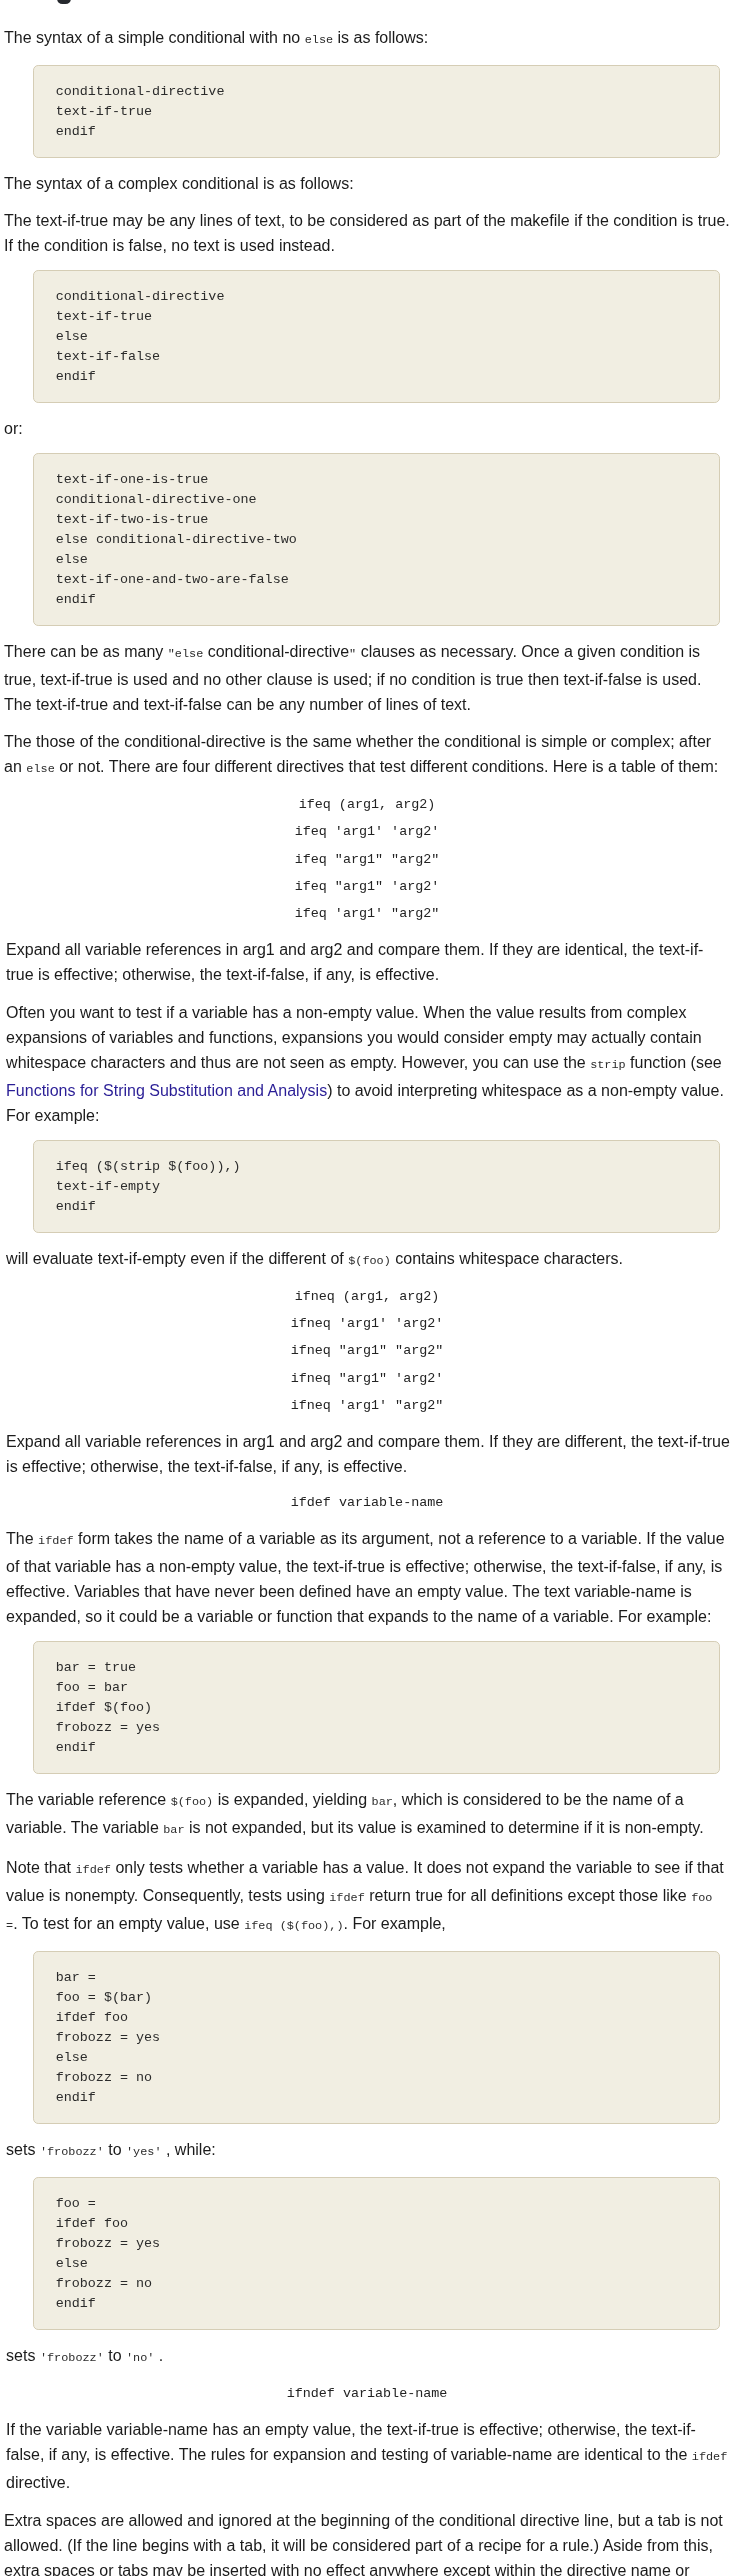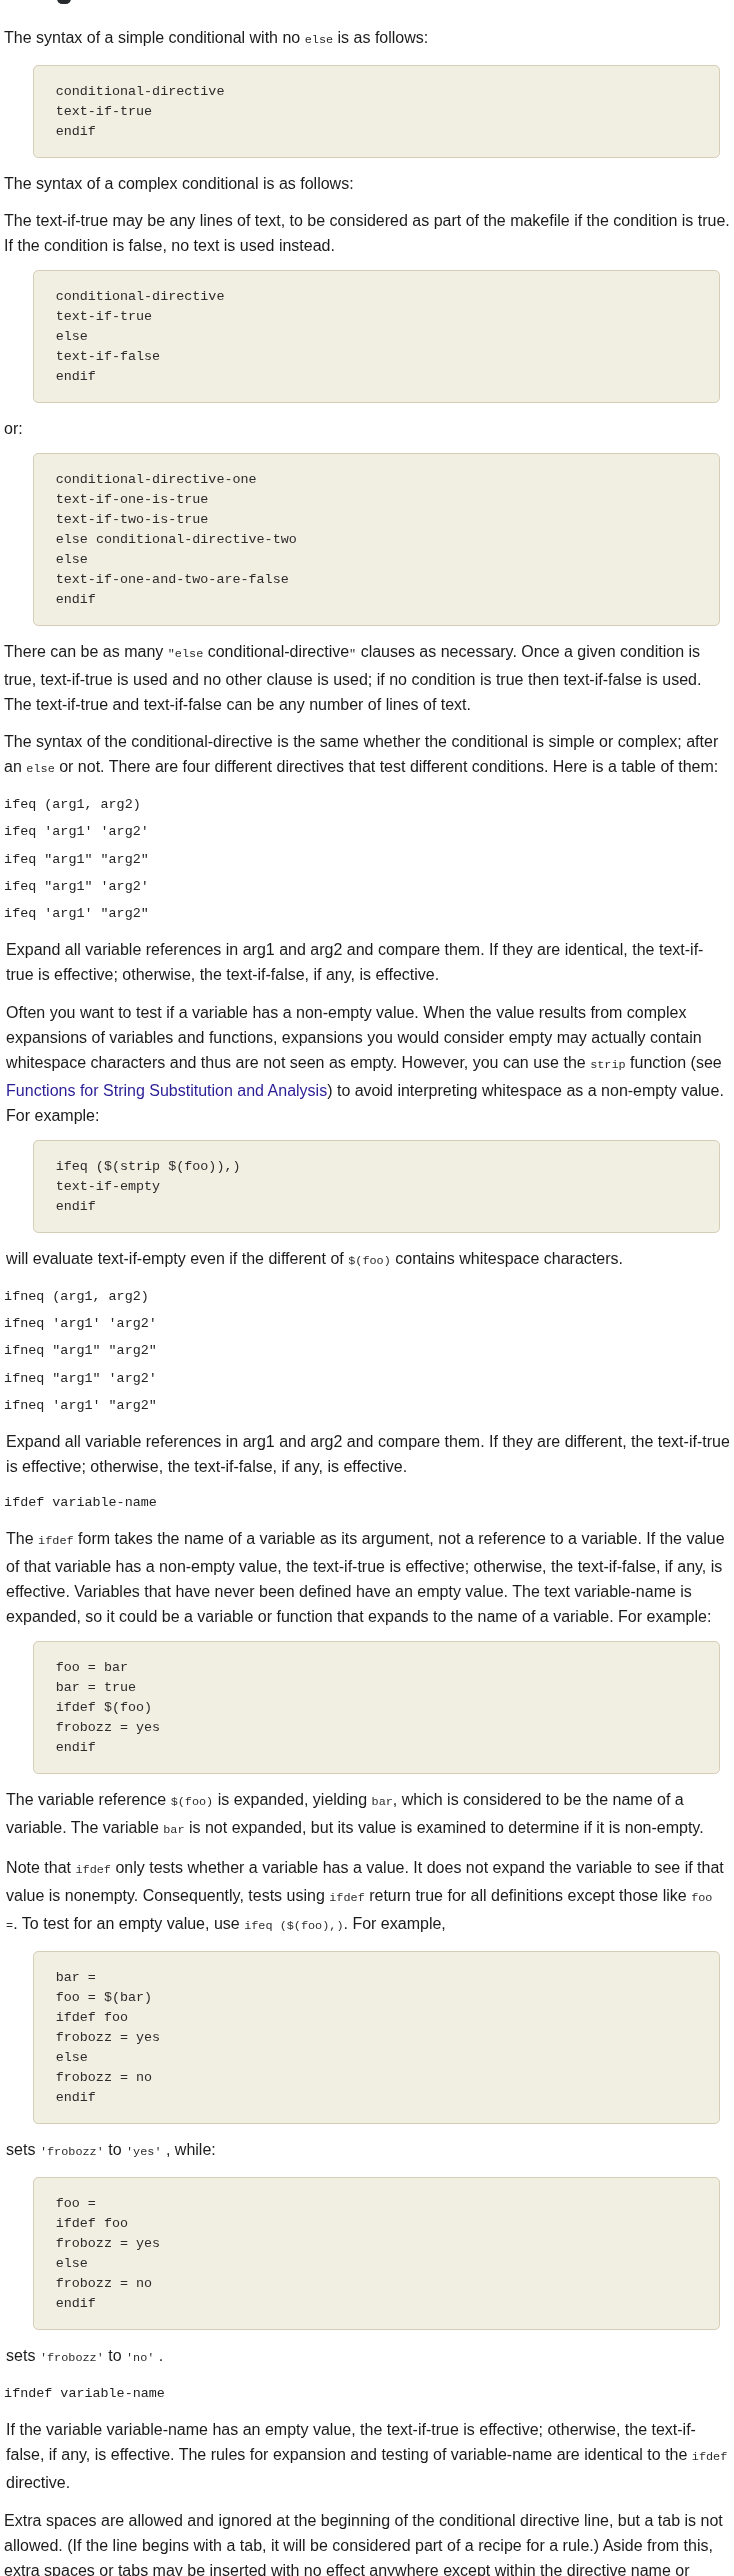--- a/index.html
+++ b/index.html
@@ -20,21 +20,21 @@
     position: absolute;
     top: -3.6px;
     left: 57px;
     width: 14.4px;
     height: 7.2px;
     background: #26292e;
     border-radius: 2.1px 3.1px 6.2px 6.2px;
   }
   .p { margin: 12.4px 0; }
   .dd { margin-left: 2px; }
-  .dl { margin: 13.4px 0; }
+  .dl { margin: 13.4px 0; text-align: center; }
   .dt {
     font-family: "Liberation Mono", monospace;
     font-size: 13.4px;
     line-height: 20px;
     margin: 0 0 7.2px 0;
     color: #232323;
   }
   .codeblock {
     margin: 12.4px 10.3px 12.4px 29px;
     background: var(--cbg, #f1eee2);
@@ -78,30 +78,30 @@
       <div class="p"><span class="seg-plain">The </span><span class="seg-i">text-if-true</span><span class="seg-plain"> may be any lines of text, to be considered as part of the makefile if the condition is true. If the condition is false, no text is used instead.</span></div>
       <div class="codeblock">
         <div class="line"><span class="seg-i">conditional-directive</span></div>
         <div class="line"><span class="seg-i">text-if-true</span></div>
         <div class="line"><span class="seg-r">else</span></div>
         <div class="line"><span class="seg-i">text-if-false</span></div>
         <div class="line"><span class="seg-r">endif</span></div>
       </div>
       <div class="p"><span class="seg-plain">or:</span></div>
       <div class="codeblock">
+        <div class="line"><span class="seg-i">text-if-one-is-true</span></div>
         <div class="line"><span class="seg-i">conditional-directive-one</span></div>
-        <div class="line"><span class="seg-i">text-if-one-is-true</span></div>
         <div class="line"><span class="seg-i">text-if-two-is-true</span></div>
         <div class="line"><span class="seg-r">else </span><span class="seg-i">conditional-directive-two</span></div>
         <div class="line"><span class="seg-r">else</span></div>
         <div class="line"><span class="seg-i">text-if-one-and-two-are-false</span></div>
         <div class="line"><span class="seg-r">endif</span></div>
       </div>
       <div class="p"><span class="seg-plain">There can be as many </span><span class="seg-code">"else</span><span class="seg-plain"> </span><span class="seg-i">conditional-directive</span><span class="seg-code">"</span><span class="seg-plain"> clauses as necessary. Once a given condition is true, </span><span class="seg-i">text-if-true</span><span class="seg-plain"> is used and no other clause is used; if no condition is true then </span><span class="seg-i">text-if-false</span><span class="seg-plain"> is used. The </span><span class="seg-i">text-if-true</span><span class="seg-plain"> and </span><span class="seg-i">text-if-false</span><span class="seg-plain"> can be any number of lines of text.</span></div>
-      <div class="p"><span class="seg-plain">The syntax of the </span><span class="seg-i">conditional-directive</span><span class="seg-plain"> is the same whether the conditional is simple or complex; after an </span><span class="seg-code">else</span><span class="seg-plain"> or not. There are four different directives that test different conditions. Here is a table of them:</span></div>
+      <div class="p"><span class="seg-plain">The those of the </span><span class="seg-i">conditional-directive</span><span class="seg-plain"> is the same whether the conditional is simple or complex; after an </span><span class="seg-code">else</span><span class="seg-plain"> or not. There are four different directives that test different conditions. Here is a table of them:</span></div>
       <div class="dl">
         <div class="dt"><span class="seg-r">ifeq (</span><span class="seg-i">arg1</span><span class="seg-r">, </span><span class="seg-i">arg2</span><span class="seg-r">)</span></div>
         <div class="dt"><span class="seg-r">ifeq '</span><span class="seg-i">arg1</span><span class="seg-r">' '</span><span class="seg-i">arg2</span><span class="seg-r">'</span></div>
         <div class="dt"><span class="seg-r">ifeq "</span><span class="seg-i">arg1</span><span class="seg-r">" "</span><span class="seg-i">arg2</span><span class="seg-r">"</span></div>
         <div class="dt"><span class="seg-r">ifeq "</span><span class="seg-i">arg1</span><span class="seg-r">" '</span><span class="seg-i">arg2</span><span class="seg-r">'</span></div>
         <div class="dt"><span class="seg-r">ifeq '</span><span class="seg-i">arg1</span><span class="seg-r">' "</span><span class="seg-i">arg2</span><span class="seg-r">"</span></div>
       </div>
       <div class="p dd"><span class="seg-plain">Expand all variable references in </span><span class="seg-i">arg1</span><span class="seg-plain"> and </span><span class="seg-i">arg2</span><span class="seg-plain"> and compare them. If they are identical, the </span><span class="seg-i">text-if-true</span><span class="seg-plain"> is effective; otherwise, the </span><span class="seg-i">text-if-false</span><span class="seg-plain">, if any, is effective.</span></div>
       <div class="p dd"><span class="seg-plain">Often you want to test if a variable has a non-empty value. When the value results from complex expansions of variables and functions, expansions you would consider empty may actually contain whitespace characters and thus are not seen as empty. However, you can use the </span><span class="seg-code">strip</span><span class="seg-plain"> function (see </span><a class="seg-link" href="#">Functions for String Substitution and Analysis</a><span class="seg-plain">) to avoid interpreting whitespace as a non-empty value. For example:</span></div>
       <div class="codeblock">
@@ -116,22 +116,22 @@
         <div class="dt"><span class="seg-r">ifneq "</span><span class="seg-i">arg1</span><span class="seg-r">" "</span><span class="seg-i">arg2</span><span class="seg-r">"</span></div>
         <div class="dt"><span class="seg-r">ifneq "</span><span class="seg-i">arg1</span><span class="seg-r">" '</span><span class="seg-i">arg2</span><span class="seg-r">'</span></div>
         <div class="dt"><span class="seg-r">ifneq '</span><span class="seg-i">arg1</span><span class="seg-r">' "</span><span class="seg-i">arg2</span><span class="seg-r">"</span></div>
       </div>
       <div class="p dd"><span class="seg-plain">Expand all variable references in </span><span class="seg-i">arg1</span><span class="seg-plain"> and </span><span class="seg-i">arg2</span><span class="seg-plain"> and compare them. If they are different, the </span><span class="seg-i">text-if-true</span><span class="seg-plain"> is effective; otherwise, the </span><span class="seg-i">text-if-false</span><span class="seg-plain">, if any, is effective.</span></div>
       <div class="dl">
         <div class="dt"><span class="seg-r">ifdef </span><span class="seg-i">variable-name</span></div>
       </div>
       <div class="p dd"><span class="seg-plain">The </span><span class="seg-code">ifdef</span><span class="seg-plain"> form takes the </span><span class="seg-i">name</span><span class="seg-plain"> of a variable as its argument, not a reference to a variable. If the value of that variable has a non-empty value, the </span><span class="seg-i">text-if-true</span><span class="seg-plain"> is effective; otherwise, the </span><span class="seg-i">text-if-false</span><span class="seg-plain">, if any, is effective. Variables that have never been defined have an empty value. The text </span><span class="seg-i">variable-name</span><span class="seg-plain"> is expanded, so it could be a variable or function that expands to the name of a variable. For example:</span></div>
       <div class="codeblock">
+        <div class="line"><span class="seg-r">bar = true</span></div>
         <div class="line"><span class="seg-r">foo = bar</span></div>
-        <div class="line"><span class="seg-r">bar = true</span></div>
         <div class="line"><span class="seg-r">ifdef $(foo)</span></div>
         <div class="line"><span class="seg-r">frobozz = yes</span></div>
         <div class="line"><span class="seg-r">endif</span></div>
       </div>
       <div class="p dd"><span class="seg-plain">The variable reference </span><span class="seg-code">$(foo)</span><span class="seg-plain"> is expanded, yielding </span><span class="seg-code">bar</span><span class="seg-plain">, which is considered to be the name of a variable. The variable </span><span class="seg-code">bar</span><span class="seg-plain"> is not expanded, but its value is examined to determine if it is non-empty.</span></div>
       <div class="p dd"><span class="seg-plain">Note that </span><span class="seg-code">ifdef</span><span class="seg-plain"> only tests whether a variable has a value. It does not expand the variable to see if that value is nonempty. Consequently, tests using </span><span class="seg-code">ifdef</span><span class="seg-plain"> return true for all definitions except those like </span><span class="seg-code">foo =</span><span class="seg-plain">. To test for an empty value, use </span><span class="seg-code">ifeq ($(foo),)</span><span class="seg-plain">. For example,</span></div>
       <div class="codeblock">
         <div class="line"><span class="seg-r">bar =</span></div>
         <div class="line"><span class="seg-r">foo = $(bar)</span></div>
         <div class="line"><span class="seg-r">ifdef foo</span></div>

